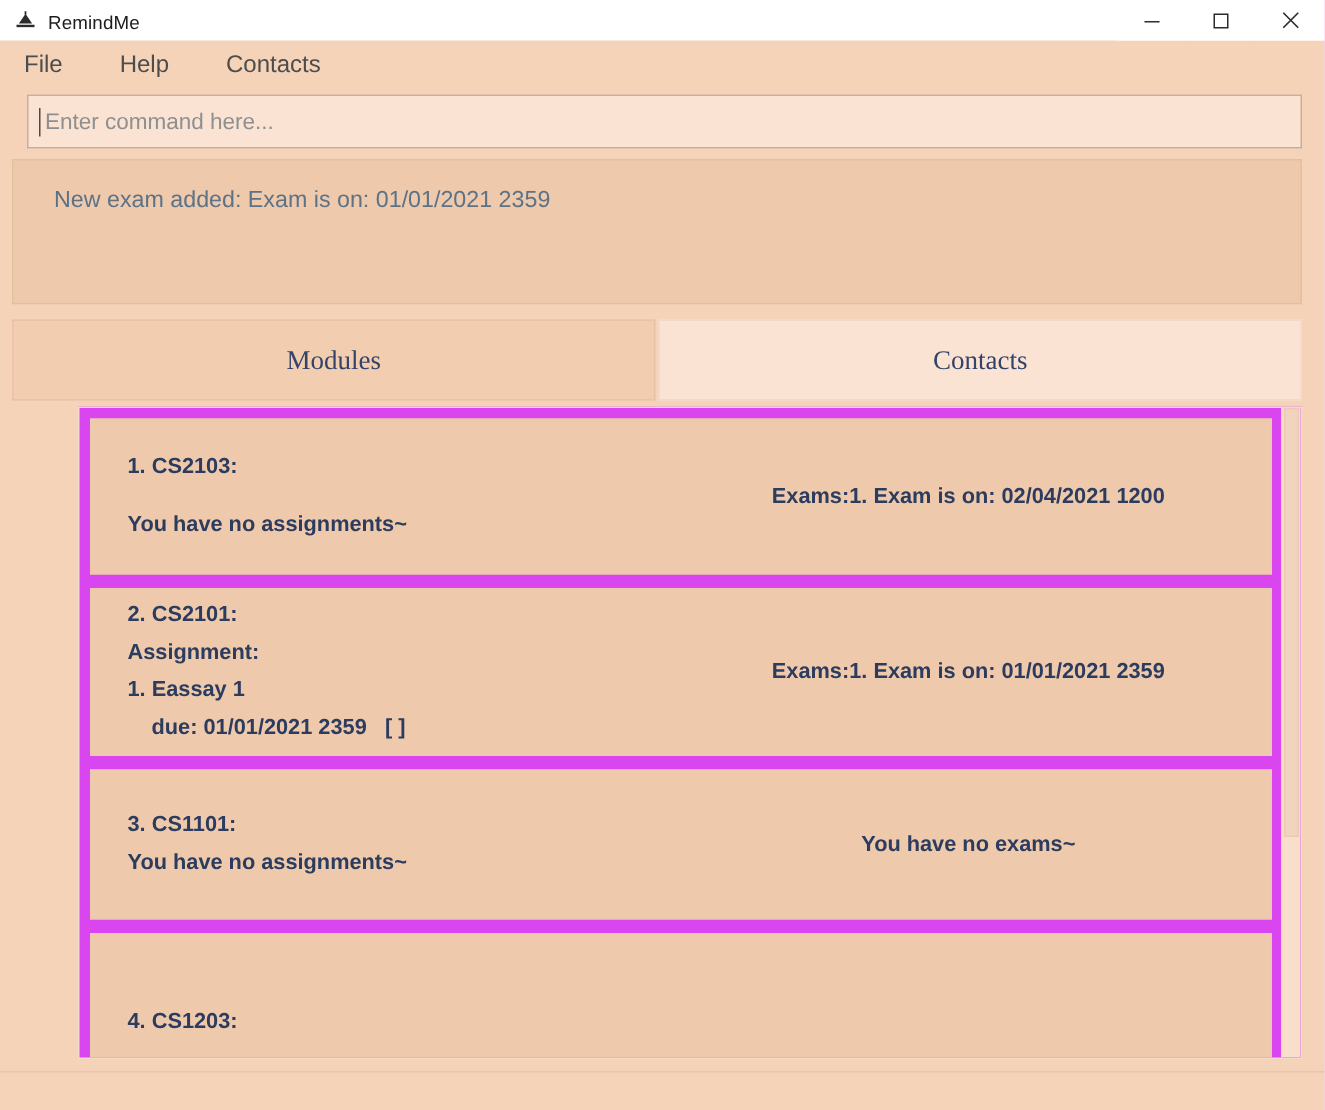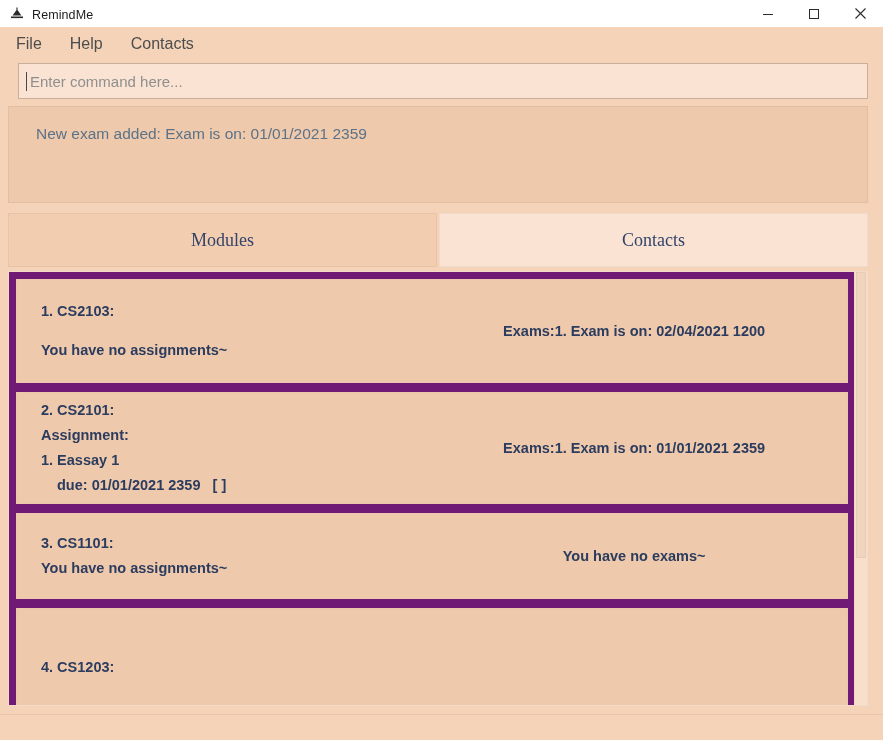--- a/index.html
+++ b/index.html
@@ -68,21 +68,21 @@
   .win-btn svg { display: block; }
 
   
   .menubar {
     height: 33px;
     min-height: 33px;
     background: #f4d3b8;
     display: flex;
     align-items: center;
     padding-left: 13px;
-    gap: 22px;
+    gap: 32px;
   }
   .menu-item {
     font-size: 16px;
     color: #4d4d4d;
     font-family: "Liberation Sans", sans-serif;
     padding: 2px 3px;
     white-space: nowrap;
   }
 
   
@@ -173,43 +173,44 @@
   
   .list-outer {
     flex: 1;
     background: #f4d3b8;
     padding: 0 15px 8px 8px;
     min-height: 0;
     display: flex;
   }
   .list-inner {
     flex: 1;
-    background: #701a75;
+    background: #d946ef;
     border: 1px solid #f3dbc9;
     position: relative;
     overflow: hidden;
     display: flex;
+    margin-left: 44px;
   }
   .list-scroll {
     flex: 1;
     padding: 7px 6px 0 7px;
     overflow: hidden;
   }
   .card {
     background: #efc9ac;
     border: 1px solid #eac8ae;
     margin-bottom: 9px;
     padding: 14px 18px 14px 24px;
     display: flex;
     align-items: center;
     min-height: 60px;
   }
   .card.c1 { height: 104px; }
   .card.c2 { height: 112px; }
-  .card.c3 { height: 86px; }
+  .card.c3 { height: 100px; }
   .card.c4 { height: 104px; }
 
   .col-left {
     width: 48%;
     display: flex;
     flex-direction: column;
     justify-content: center;
   }
   .col-right {
     flex: 1;

